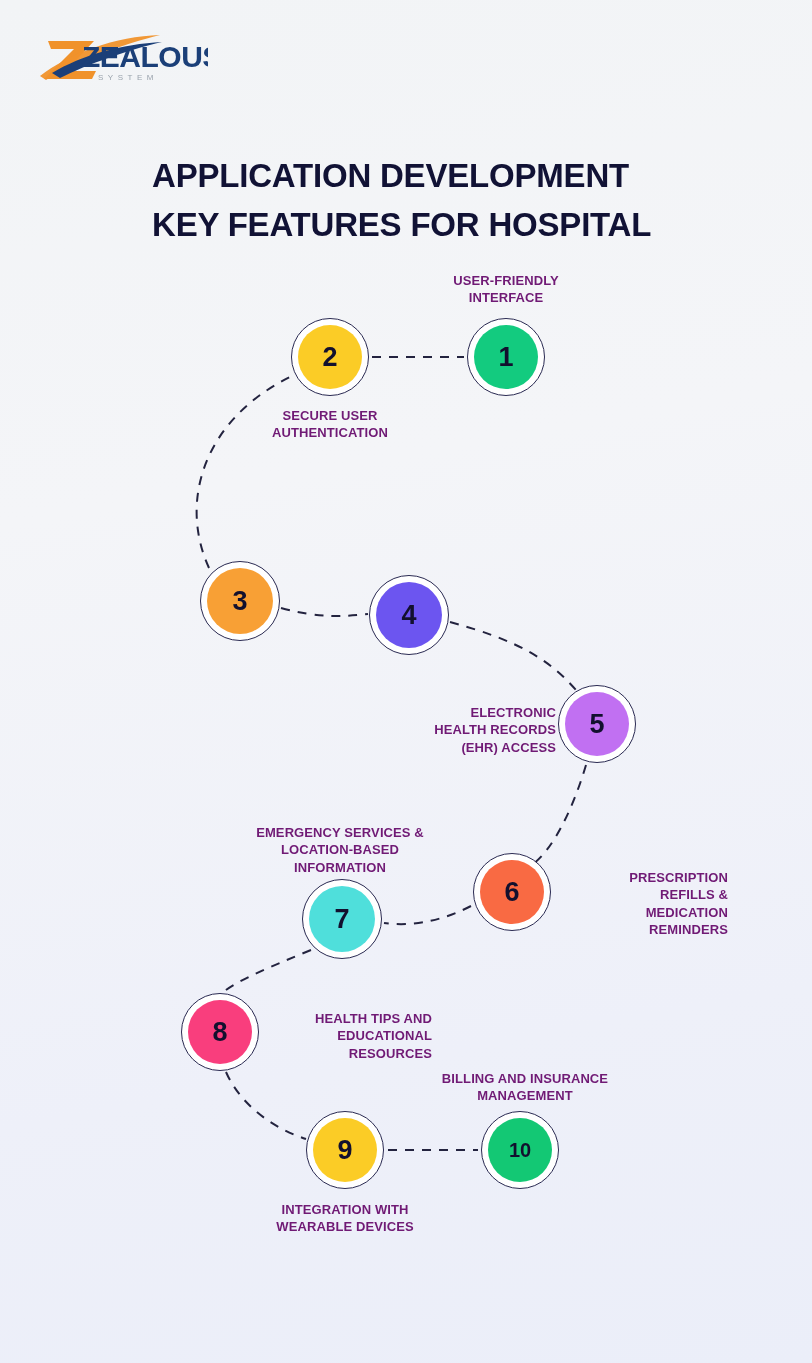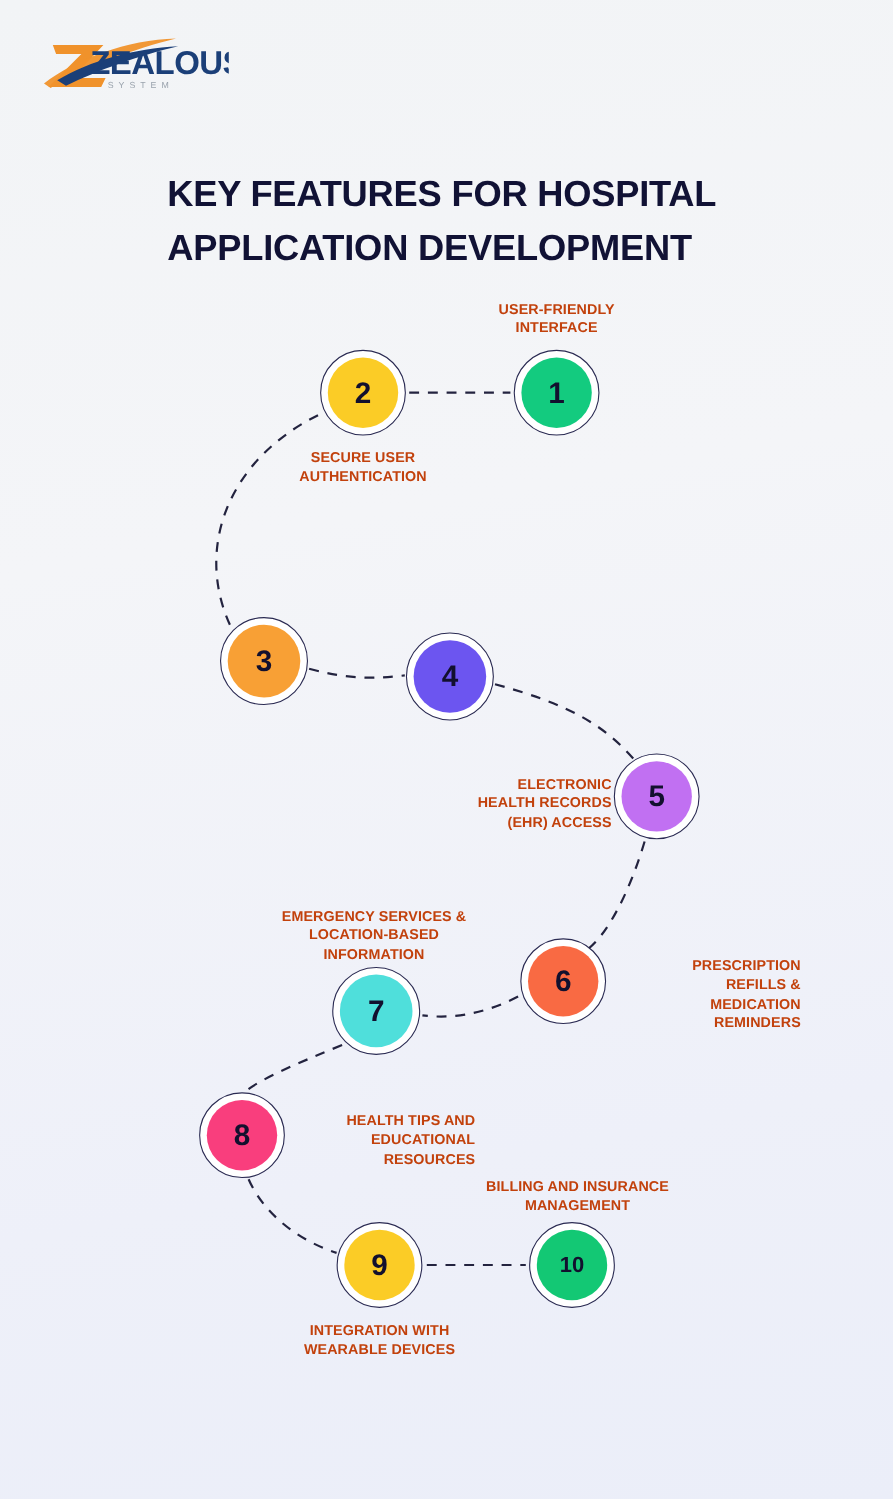--- a/index.html
+++ b/index.html
@@ -72,21 +72,21 @@
     font-weight: bold;
     color: #12102e;
   }
 
   
   .label {
     position: absolute;
     font-size: 13px;
     font-weight: bold;
     line-height: 1.33;
-    color: #c2410c;
+    color: #701a75;
     letter-spacing: 0.1px;
     text-transform: uppercase;
   }
   .label.center { text-align: center; }
   .label.left   { text-align: right; }
 </style>
 </head>
 <body>
 
 <div class="infographic">
@@ -99,22 +99,22 @@
       <path d="M2 48 C 30 26, 78 8, 122 7 C 86 16, 40 32, 8 52 Z" fill="#f0922b" opacity="0.95"></path>
 
       <path d="M14 45 C 44 27, 84 16, 124 14 C 90 22, 50 36, 22 50 Z" fill="#1b3f78"></path>
 
       <text x="44" y="39" font-family="Liberation Sans, sans-serif" font-size="30" font-weight="bold" fill="#1b3f78" letter-spacing="-0.5">ZEALOUS</text>
       <text x="60" y="52" font-family="Liberation Sans, sans-serif" font-size="8" font-weight="normal" fill="#9aa3ad" letter-spacing="4.5">SYSTEM</text>
     </svg>
   </div>
 
   <h1 class="title">
+    <span class="title-line">APPLICATION DEVELOPMENT</span>
     <span class="title-line">KEY FEATURES FOR HOSPITAL</span>
-    <span class="title-line">APPLICATION DEVELOPMENT</span>
   </h1>
 
   <svg class="connectors" viewBox="0 0 812 1363" xmlns="http://www.w3.org/2000/svg">
     <g fill="none" stroke="#23233f" stroke-width="2" stroke-dasharray="9 8" stroke-linecap="butt">
 
       <line x1="372" y1="357" x2="464" y2="357"></line>
 
       <path d="M 209 568 C 178 500, 205 418, 292 376"></path>
 
       <path d="M 281 608 C 318 618, 340 617, 368 614"></path>

